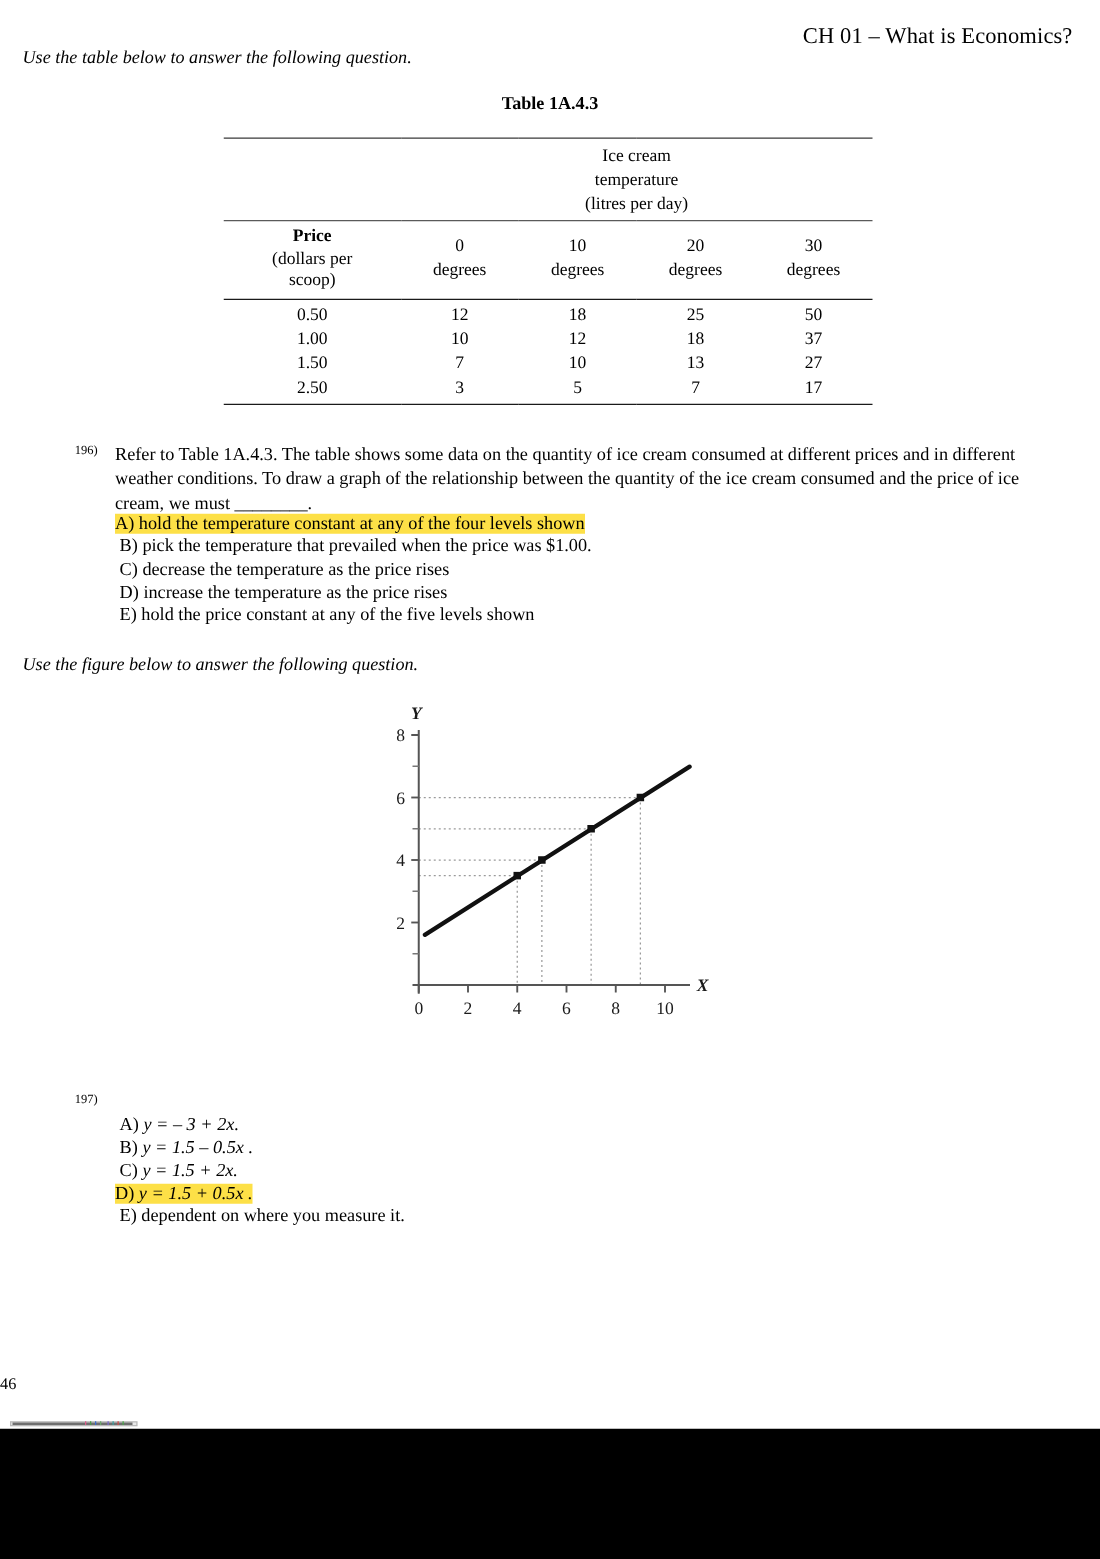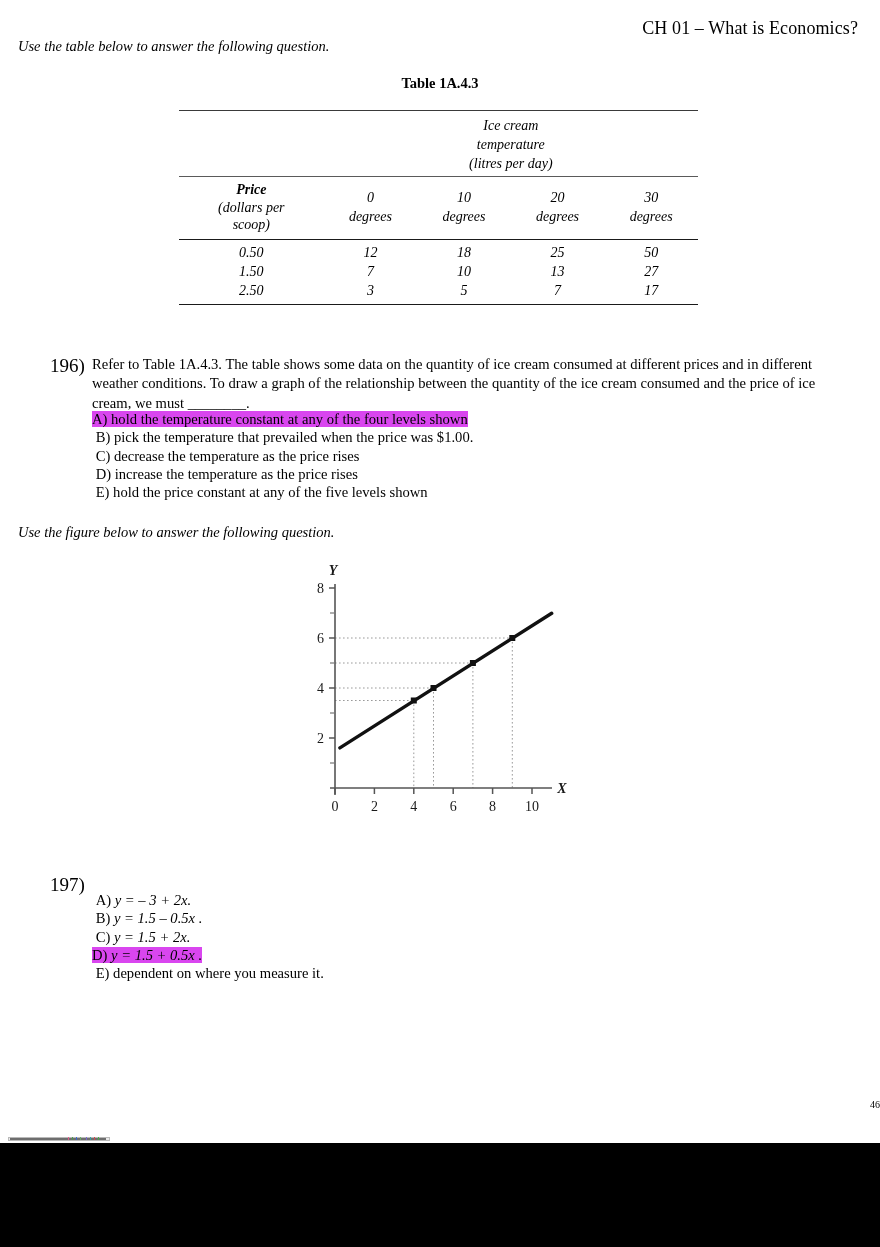--- a/index.html
+++ b/index.html
@@ -49,21 +49,20 @@
     top: 75px;
     text-align: center;
     font-weight: bold;
     font-size: 14.5px;
   }
   .tbl-wrap {
     position: absolute;
     left: 179px;
     top: 110px;
     width: 519px;
-    font-style: italic;
   }
   table.data {
     border-collapse: collapse;
     width: 519px;
     font-size: 14px;
   }
   table.data td, table.data th {
     padding: 0;
     font-weight: normal;
   }
@@ -95,40 +94,40 @@
   td.cell {
     text-align: center;
     font-size: 14px;
     line-height: 19.4px;
     padding: 0 !important;
   }
   tr.first-body td { padding-top: 3px !important; }
   tr.last-body td { padding-bottom: 3px !important; }
   .q-num {
     position: absolute;
-    text-align: left;
+    text-align: center;
     width: 38px;
-    font-size: 19px;
+    font-size: 10px;
   }
   .q-stem {
     position: absolute;
     font-size: 14.6px;
     line-height: 19.4px;
   }
   .options {
     position: absolute;
     font-size: 14.6px;
     line-height: 18.3px;
   }
   .opt {
     white-space: nowrap;
     display: block;
   }
   .opt .hl {
-    background: #d946ef;
+    background: #fde047;
   }
   .opt .lbl { }
 
   
   #q196-num  { left: 50px;  top: 355px; }
   #q196-stem { left: 92px;  top: 355px; width: 752px; }
   #q196-opts { left: 92px;  top: 410px; }
 
   
   #q197-num  { left: 50px;  top: 874px; }
@@ -153,22 +152,22 @@
     text-align: center;
     font-weight: bold;
     font-size: 14.5px;
   }
 
   
   .page-number {
     position: absolute;
     left: 0; right: 0;
     top: 1099px;
-    text-align: right;
-    font-size: 10px;
+    text-align: left;
+    font-size: 13px;
   }
 
   
   .scroll-strip {
     position: absolute;
     left: 8px;
     top: 1135px;
     width: 102px;
     height: 8px;
   }
@@ -248,20 +247,27 @@
           <span>degrees</span>
         </td>
       </tr>
 
       <tr class="first-body">
         <td class="rule-head cell">0.50</td>
         <td class="rule-head cell">12</td>
         <td class="rule-head cell">18</td>
         <td class="rule-head cell">25</td>
         <td class="rule-head cell">50</td>
+      </tr>
+      <tr>
+        <td class="cell">1.00</td>
+        <td class="cell">10</td>
+        <td class="cell">12</td>
+        <td class="cell">18</td>
+        <td class="cell">37</td>
       </tr>
       <tr>
         <td class="cell">1.50</td>
         <td class="cell">7</td>
         <td class="cell">10</td>
         <td class="cell">13</td>
         <td class="cell">27</td>
       </tr>
       <tr class="last-body">
         <td class="cell">2.50</td>

